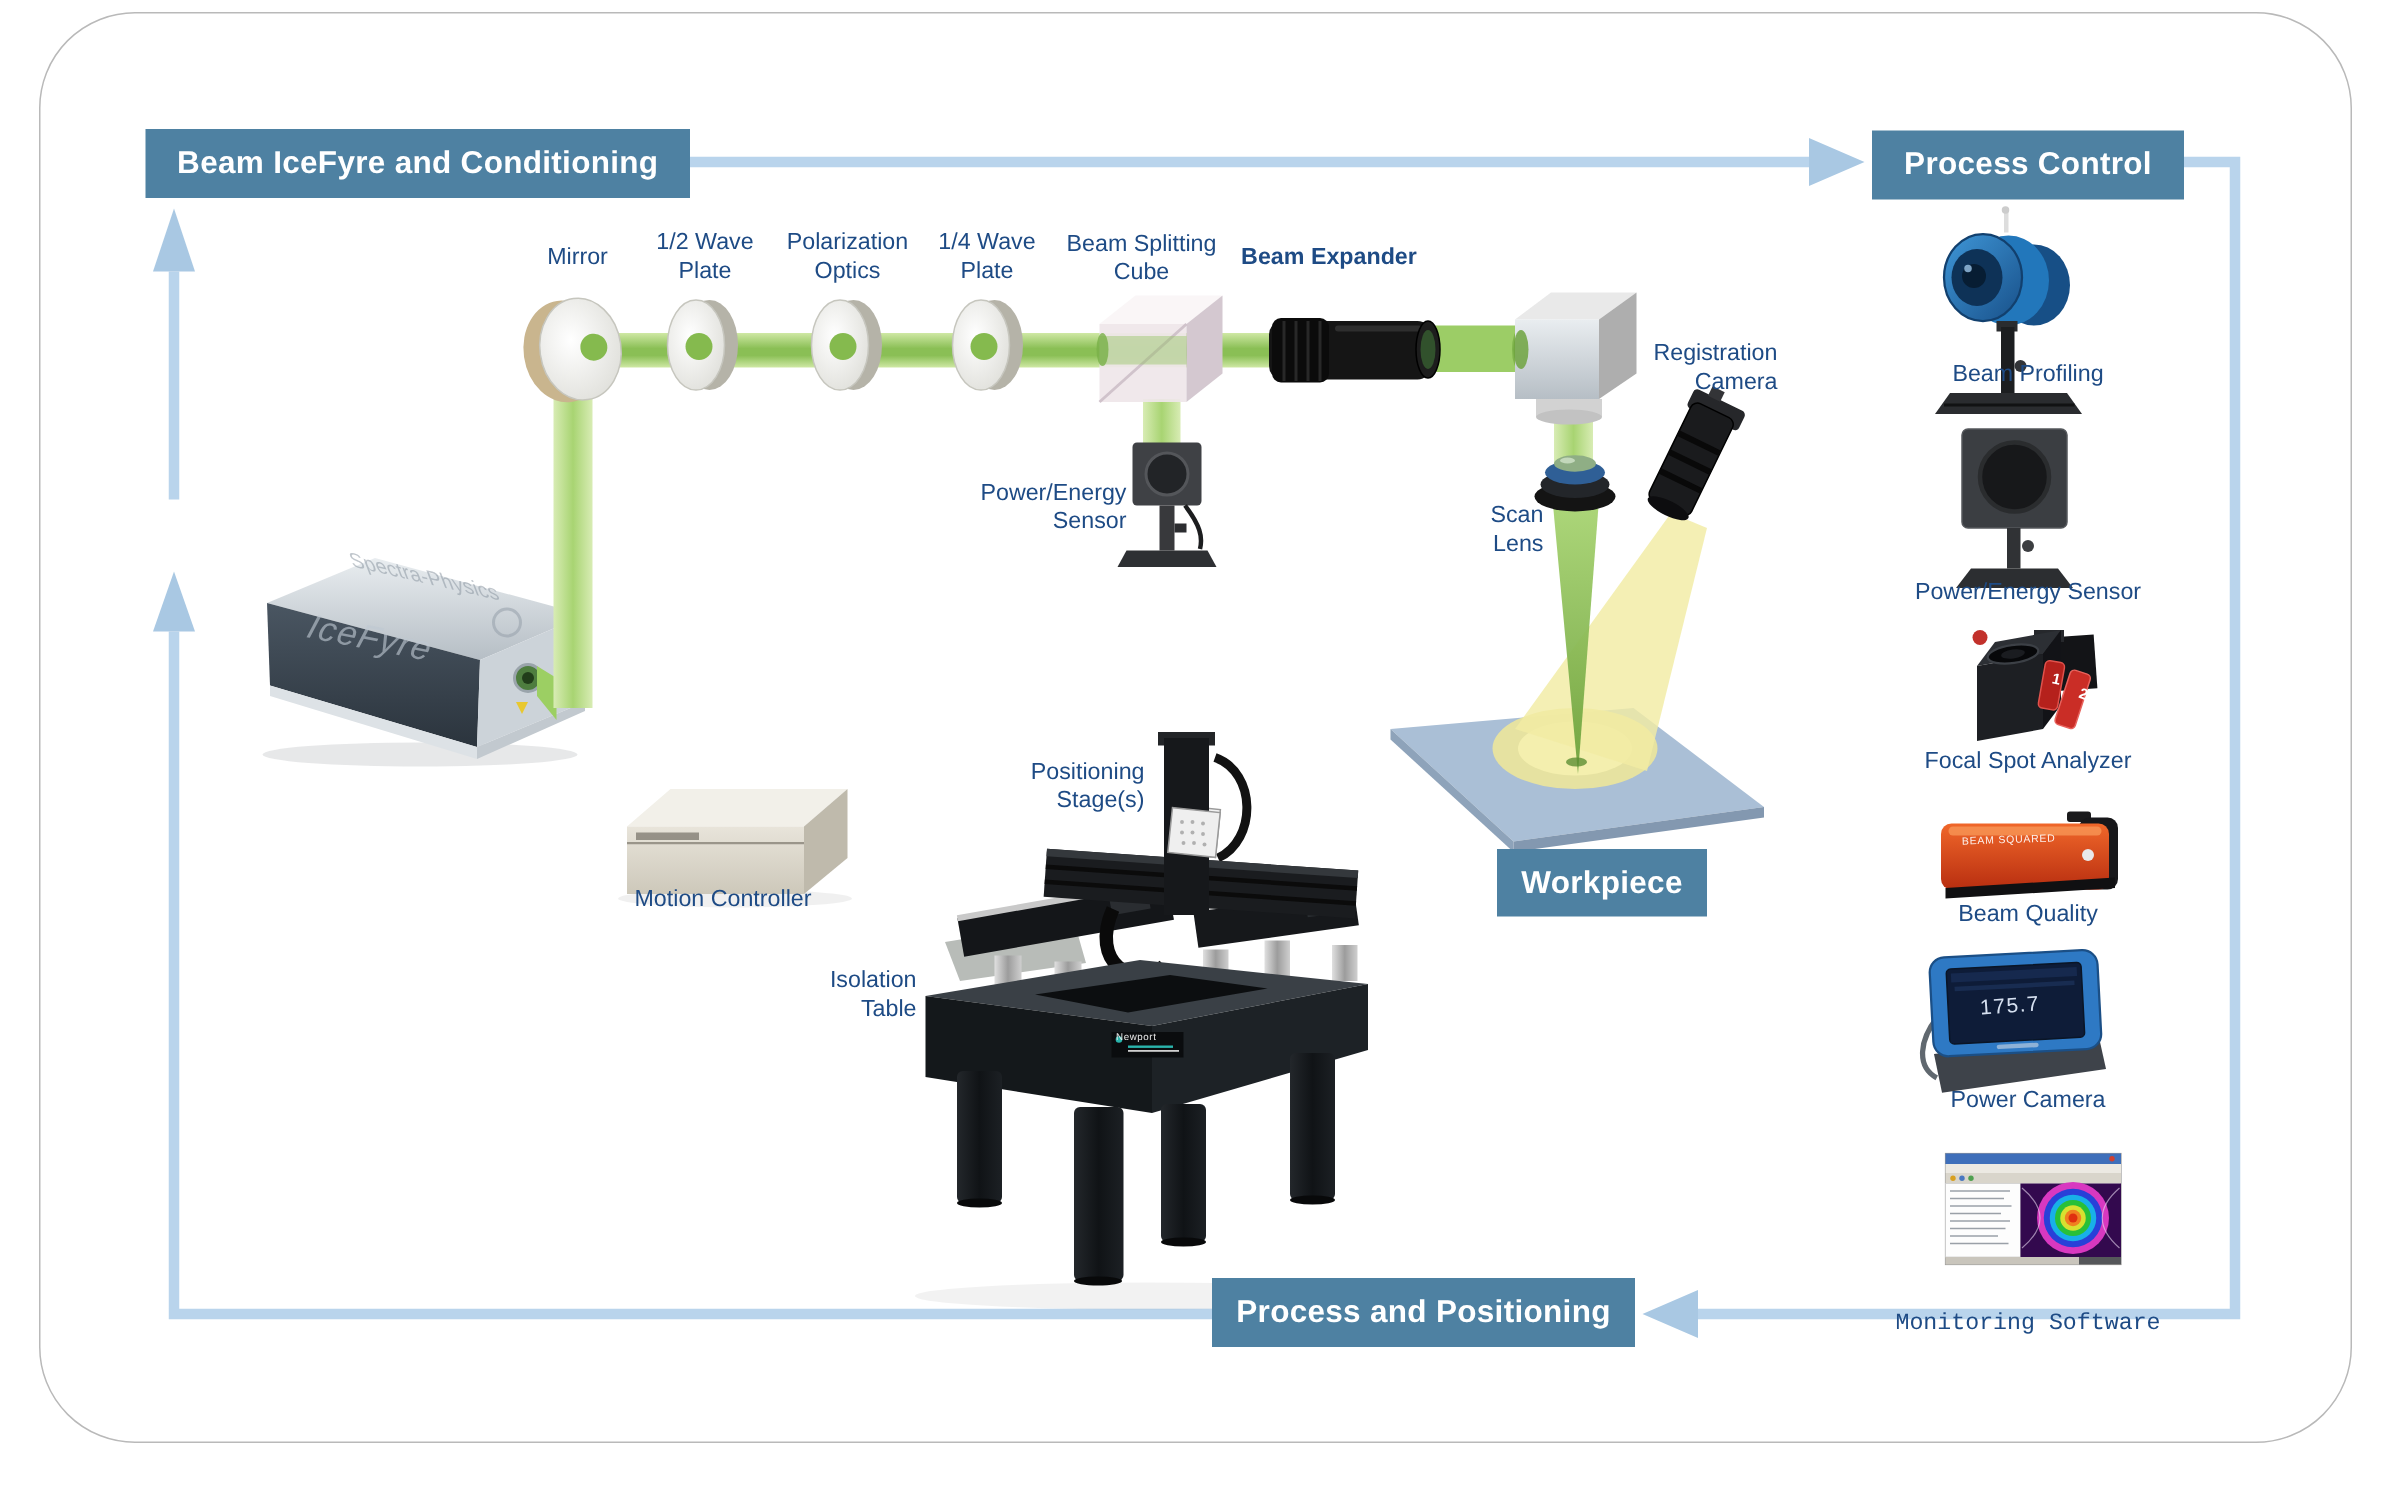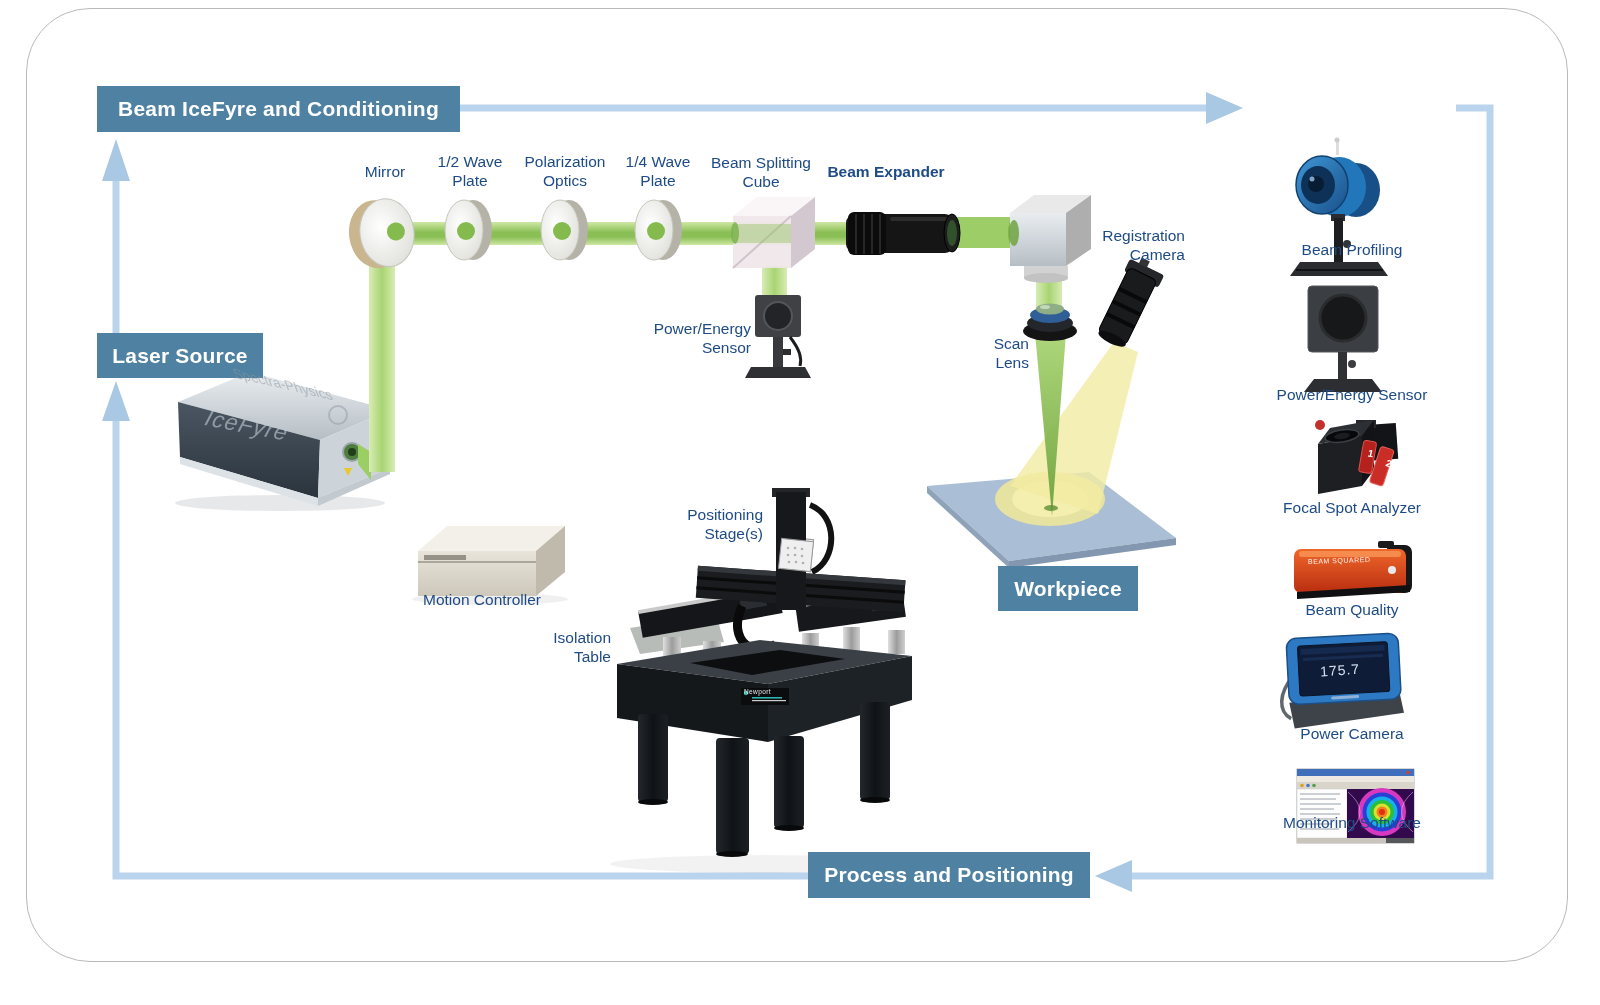--- a/index.html
+++ b/index.html
@@ -378,44 +378,44 @@
       <circle cx="1382" cy="812" r="5.5" fill="#f08020"></circle>
       <circle cx="1382" cy="812" r="3" fill="#e03010"></circle>
       <path d="M1348,832 Q1372,812 1348,792" stroke="#e8d8f0" stroke-width="0.8" fill="none" opacity="0.6"></path>
       <path d="M1413,832 Q1390,812 1413,792" stroke="#e8d8f0" stroke-width="0.8" fill="none" opacity="0.6"></path>
       <rect x="1297" y="838" width="117" height="5" fill="#c9c5bc"></rect>
       <rect x="1386" y="838" width="28" height="5" fill="#55575a"></rect>
     </g>
   </svg>
 
   <div class="banner" style="left:97px;top:86px;width:363px;height:46px;">Beam IceFyre and Conditioning</div>
-  <div class="banner" style="left:97px;top:333px;width:166px;height:45px;">Laser Source</div>
+  <div class="banner" style="left:1248px;top:87px;width:208px;height:46px;">Process Control</div>
   <div class="banner" style="left:998px;top:566px;width:140px;height:45px;">Workpiece</div>
   <div class="banner" style="left:808px;top:852px;width:282px;height:46px;">Process and Positioning</div>
 
   <div class="lbl c" style="left:345px;top:162px;width:80px;">Mirror</div>
   <div class="lbl c" style="left:425px;top:152px;width:90px;">1/2 Wave Plate</div>
   <div class="lbl c" style="left:512px;top:152px;width:106px;">Polarization Optics</div>
   <div class="lbl c" style="left:613px;top:152px;width:90px;">1/4 Wave Plate</div>
   <div class="lbl c" style="left:700px;top:153px;width:122px;">Beam Splitting Cube</div>
   <div class="lbl c" style="left:816px;top:162px;width:140px;font-weight:bold;">Beam Expander</div>
   <div class="lbl r" style="left:648px;top:319px;width:103px;">Power/Energy Sensor</div>
   <div class="lbl r" style="left:969px;top:334px;width:60px;">Scan Lens</div>
   <div class="lbl r" style="left:1090px;top:226px;width:95px;">Registration Camera</div>
 
   <div class="lbl c" style="left:402px;top:590px;width:160px;">Motion Controller</div>
   <div class="lbl r" style="left:673px;top:505px;width:90px;">Positioning Stage(s)</div>
-  <div class="lbl r" style="left:541px;top:628px;width:70px;">Isolation Table</div>
+  <div class="lbl r" style="left:541px;top:644px;width:70px;">Isolation Table</div>
 
   <div class="lbl c" style="left:1240px;top:240px;width:224px;">Beam Profiling</div>
   <div class="lbl c" style="left:1240px;top:385px;width:224px;">Power/Energy Sensor</div>
   <div class="lbl c" style="left:1240px;top:498px;width:224px;">Focal Spot Analyzer</div>
   <div class="lbl c" style="left:1240px;top:600px;width:224px;">Beam Quality</div>
   <div class="lbl c" style="left:1240px;top:724px;width:224px;">Power Camera</div>
-  <div class="lbl c" style="left:1240px;top:813px;width:224px;">Monitoring Software</div>
+  <div class="lbl c" style="left:1240px;top:873px;width:224px;font-family:Liberation Mono, monospace;">Monitoring Software</div>
 
   <div class="devtext icefyre">IceFyre</div>
   <div class="devtext spectra">Spectra-Physics</div>
   <div class="devtext beamsq">BEAM SQUARED</div>
   <div class="devtext meterval">175.7</div>
   <div class="devtext newport">Newport</div>
   <div class="devtext tabnum t1">1</div>
   <div class="devtext tabnum t2">2</div>
 </div>
 

